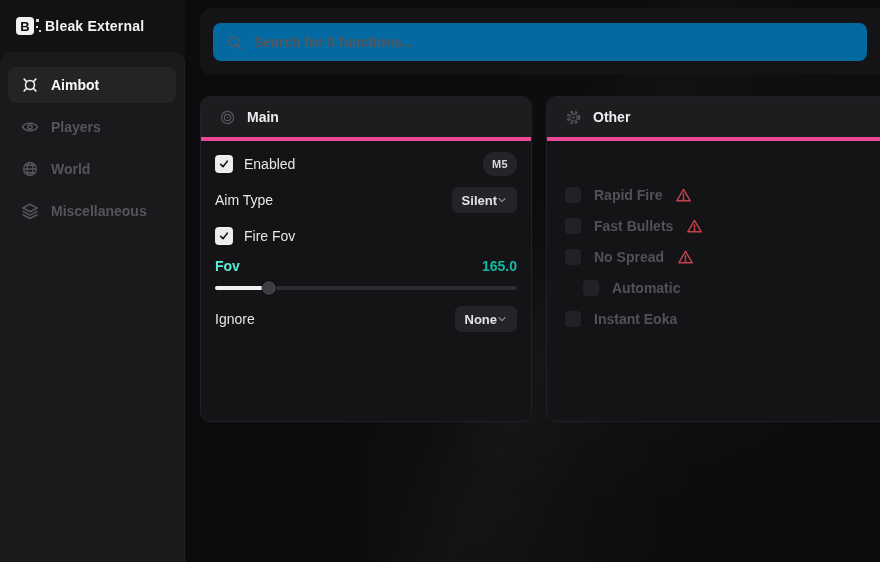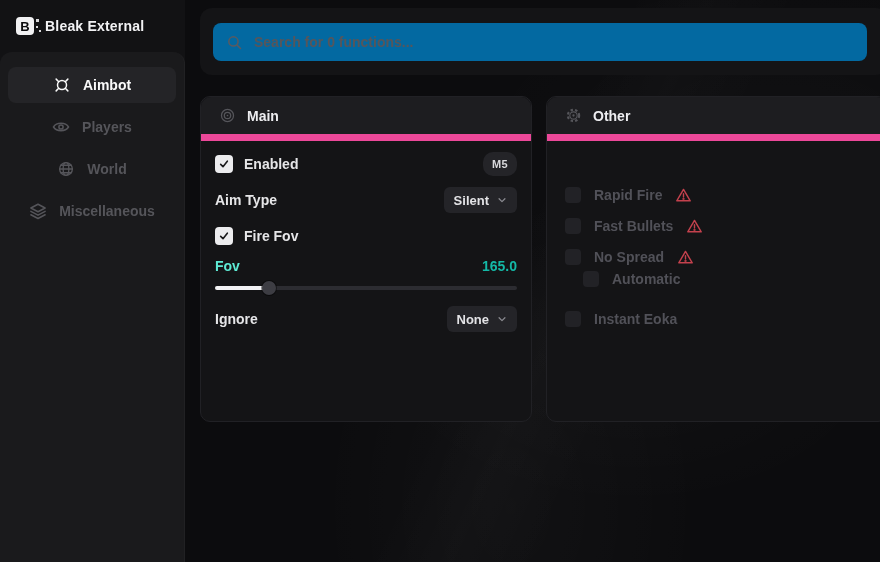--- a/index.html
+++ b/index.html
@@ -37,21 +37,21 @@
   }
   .logo-b .dot { position:absolute; background:#d9d9db; }
   .logo-b .dot.d1 { width:3px; height:3px; right:-5px; top:2px; }
   .logo-b .dot.d2 { width:2px; height:2px; right:-4px; top:9px; }
   .logo-b .dot.d3 { width:2px; height:2px; right:-7px; top:13px; }
   .app-title { font-size:14px; font-weight:700; color:#f2f2f4; letter-spacing:0.2px; }
 
   .nav-item {
     display:flex; align-items:center; gap:12px;
     height:36px; padding:0 13px; border-radius:8px;
-    color:#55555a; font-size:14px; font-weight:600; cursor:default;justify-content:center;
+    color:#55555a; font-size:14px; font-weight:600; cursor:default;
   }
   .nav-item.active { background:#242427; color:#fafafa; }
   .nav-item svg { flex:0 0 auto; }
 
   
   .search-wrap {
     position:absolute; left:200px; top:8px; width:688px; height:67px;
     background:#141416; border-radius:12px; z-index:1;
   }
   .search-inner {
@@ -67,47 +67,47 @@
   .search-inner input::placeholder { color:#56565b; opacity:1; }
 
   
   .panel {
     position:absolute; top:96px; height:326px; z-index:1;
     background:#141416; border:1px solid #212125; border-radius:10px;
   }
   .panel-main { left:200px; width:332px; }
   .panel-other { left:546px; width:342px; }
   .panel-header {
-    height:44px; background:#1d1d20; border-bottom:7px solid #ec4899;
+    height:44px; background:#1d1d20; border-bottom:4px solid #ec4899;
     border-radius:10px 10px 0 0;
     display:flex; align-items:center; gap:11px; padding:0 18px;
     color:#55555a;
   }
   .panel-title { font-size:14px; font-weight:700; color:#ededf0; }
 
   .row { position:absolute; left:14px; right:14px; display:flex; align-items:center; justify-content:space-between; }
   .row-left { display:flex; align-items:center; gap:11px; }
-  .lbl { font-size:14px; font-weight:700; color:#e6e6e8; }
+  .lbl { font-size:14px; font-weight:400; color:#e6e6e8; }
   .lbl-dim { font-size:14px; font-weight:700; color:#5eead4;text-align:right; }
 
   .cb-checked {
     width:18px; height:18px; background:#ececee; border-radius:4px;
     display:flex; align-items:center; justify-content:center;
   }
   .cb-empty { width:16px; height:16px; background:#222226; border-radius:4px; }
 
   .keybind {
     min-width:34px; height:24px; padding:0 7px;
     background:#242428; border-radius:10px;
     display:flex; align-items:center; justify-content:center;
     font-size:11px; font-weight:700; color:#d9d9dc; letter-spacing:0.3px;
   }
   .dropdown {
     height:26px; padding:12px 10px; background:#242428; border-radius:6px;
-    display:flex; align-items:center; gap:8px;
+    display:flex; align-items:center; gap:0;
     font-size:13px; font-weight:700; color:#e3e3e6; cursor:default;
   }
   .dropdown svg { color:#8a8a90; }
 
   .fov-value { font-size:14px; font-weight:700; color:#14b8a6; }
 
   .slider { position:absolute; left:14px; right:14px; top:189px; height:4px; background:#2c2c31; border-radius:2px; }
   .slider-fill { position:absolute; left:0; top:0; height:4px; background:#f2f2f4; border-radius:2px; }
   .slider-thumb {
     position:absolute; top:-5px; width:14px; height:14px; border-radius:50%;
@@ -283,21 +283,21 @@
     <span class="other-lbl">Fast Bullets</span>
     <span class="warn">
       <svg width="17" height="17" viewBox="0 0 24 24" fill="none" stroke="currentColor" stroke-width="2" stroke-linejoin="round" stroke-linecap="round">
         <path d="M12 3.5 L21.5 19.5 H2.5 Z"></path>
           <path d="M12 9.5 V14"></path>
           <circle cx="12" cy="16.8" r="0.6" fill="currentColor"></circle>
       </svg>
     </span>
   </div>
 
-  <div class="other-row" style="top:172px;padding-left:18px;">
+  <div class="other-row" style="top:181px;padding-left:18px;">
     <div class="cb-empty"></div>
     <span class="other-lbl">Automatic</span>
   </div>
 
   <div class="other-row" style="top:212px;align-items:center;">
     <div class="cb-empty"></div>
     <span class="other-lbl">Instant Eoka</span>
   </div>
 </div>
 

